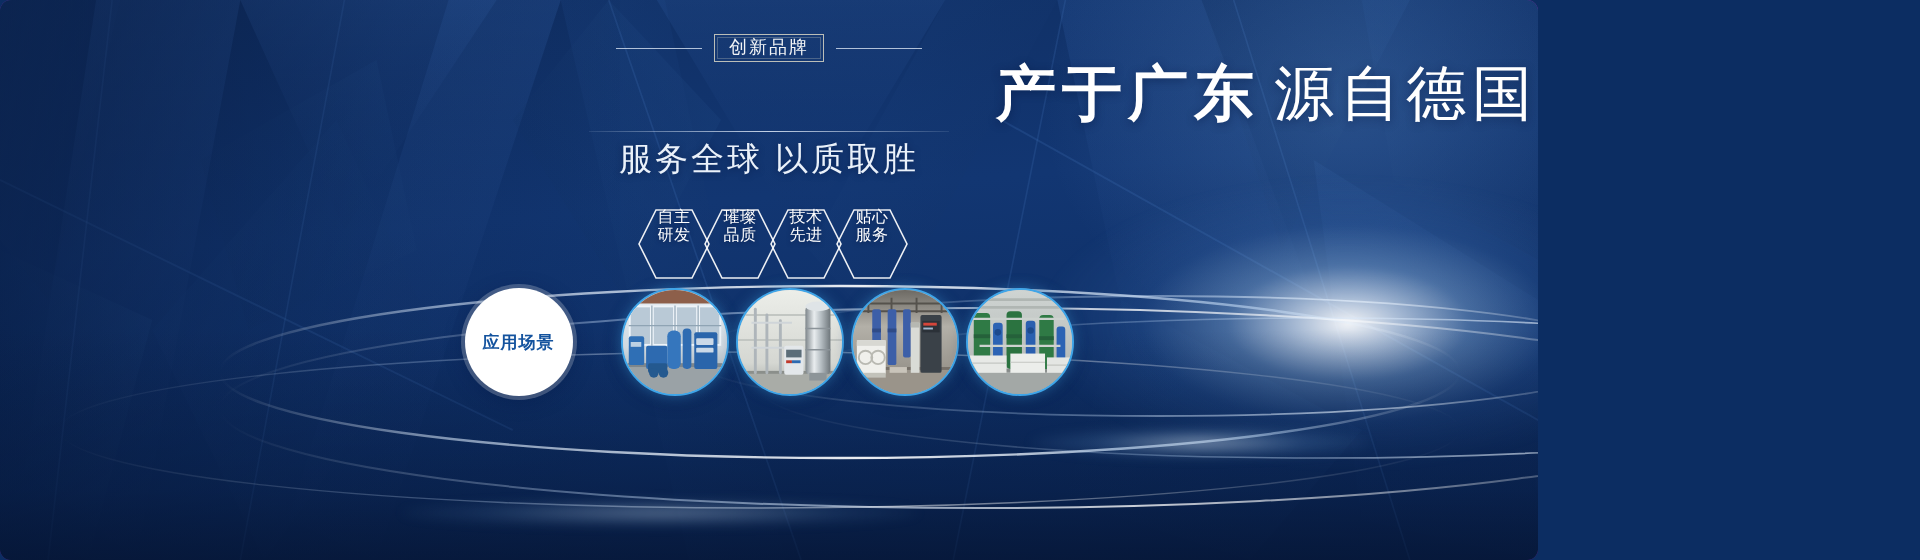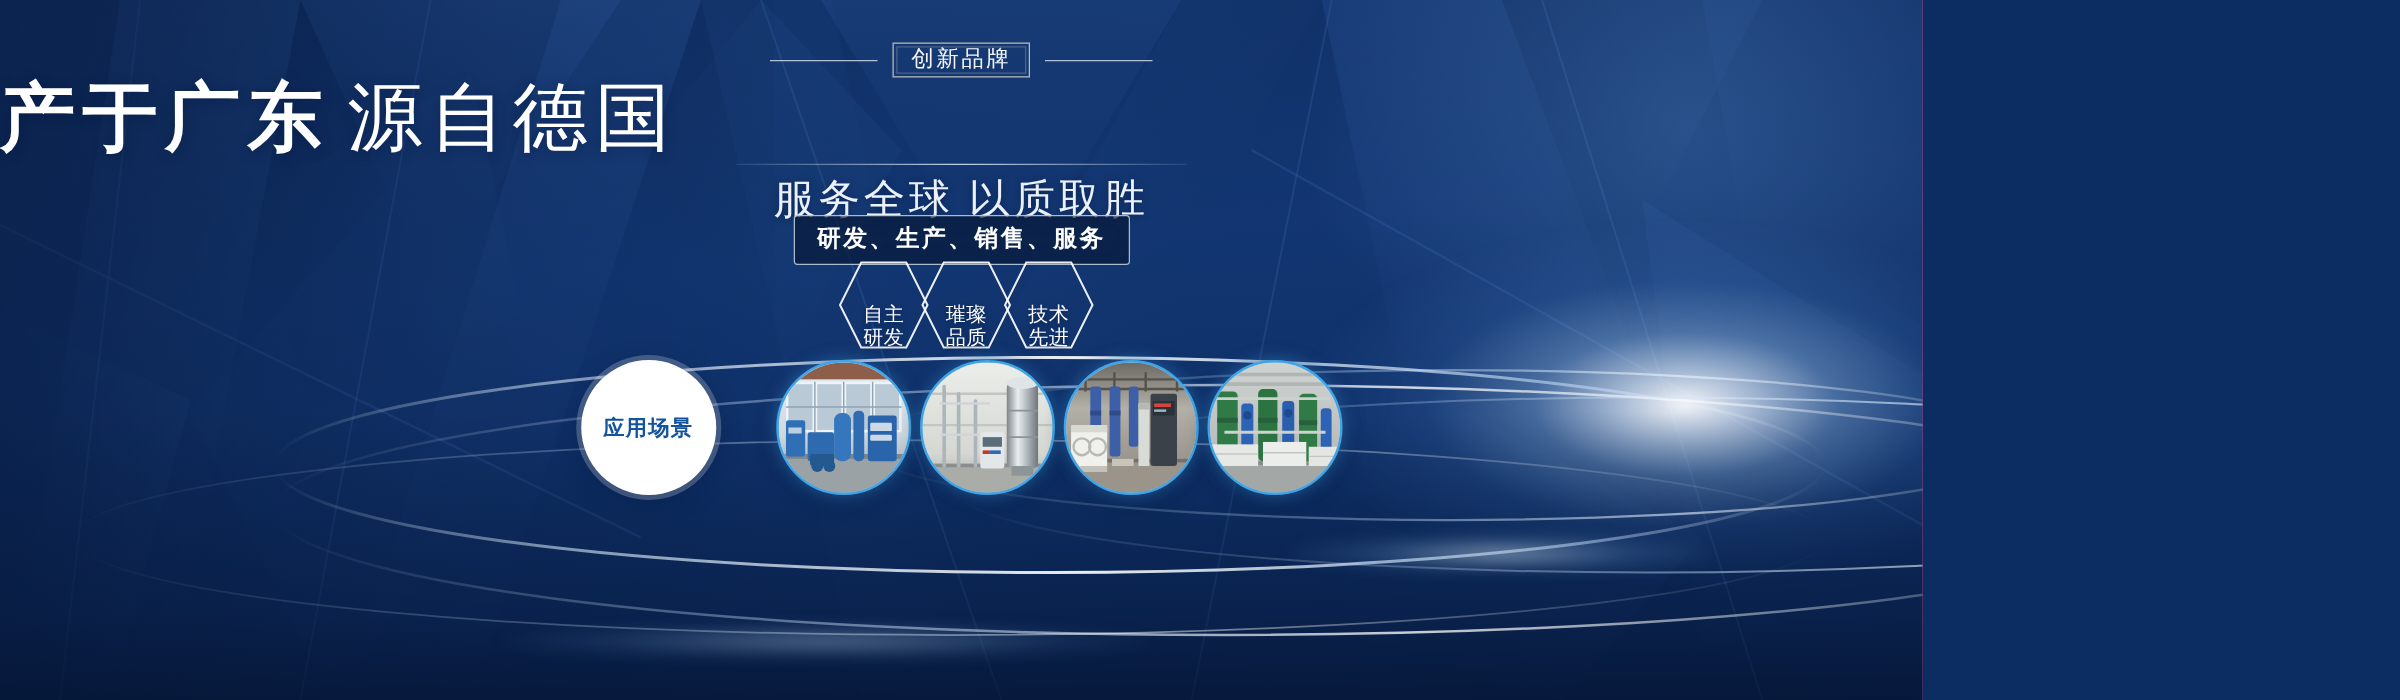--- a/index.html
+++ b/index.html
@@ -8,21 +8,22 @@
     overflow: hidden;
     background: #0c2d62;
     font-family: "Liberation Sans", "DejaVu Sans", sans-serif;
   }
 
   .banner {
     position: relative;
     width: 1538px;
     height: 560px;
     overflow: hidden;
-    background: #ec4899;
+    background: #a21caf;
+    border-radius: 11px;
   }
 
   
   .bg-base {
     position: absolute; inset: 0;
     background:
       linear-gradient(175deg, #102f63 0%, #123672 38%, #0e2f66 70%, #0a2350 100%);
   }
   .bg-poly { position: absolute; inset: 0; }
   .bg-poly svg { width: 100%; height: 100%; display: block; }
@@ -116,21 +117,21 @@
     font-size: 18px;
     letter-spacing: 2px;
     line-height: 1;
     white-space: nowrap;
   }
 
   
   .title-row {
     position: absolute;
     left: 0; right: 0; top: 62px;
-    text-align: left;
+    text-align: right;
   }
   .title {
     display: inline-block;
     color: #ffffff;
     font-size: 60px;
     line-height: 1.08;
     letter-spacing: 4px;
     font-weight: 400;
     text-shadow: 0 2px 10px rgba(0,20,60,0.45);
     white-space: nowrap;
@@ -180,21 +181,21 @@
   
   .hex-row {
     position: absolute;
     left: 0; right: 0; top: 208px;
     display: flex; justify-content: center; align-items: center;
   }
   .hex {
     position: relative;
     width: 74px; height: 72px;
     margin-right: -8px;
-    display: flex; align-items: flex-end; justify-content: center;
+    display: flex; align-items: flex-start; justify-content: center;
   }
   .hex svg { position: absolute; inset: 0; width: 100%; height: 100%; }
   .hex-label {
     position: relative; z-index: 2;
     color: #ffffff;
     font-size: 16px;
     line-height: 1.12;
     letter-spacing: 0.5px;
     text-align: center;
     white-space: pre-line;
@@ -346,23 +347,20 @@
 
     <div class="title-row">
       <div class="title">
         <span class="t-strong">产于广东</span><span class="t-light">源自德国</span>
       </div>
     </div>
     <div class="title-rule"></div>
 
     <div class="subtitle">服务全球 以质取胜</div>
 
-    <div class="tagline-wrap">
-      <div class="tagline">研发、生产、销售、服务</div>
-    </div>
 
     <div class="hex-row">
       <div class="hex">
         <svg viewBox="0 0 74 72">
             <polygon points="19,2 55,2 72,36 55,70 19,70 2,36" fill="none" stroke="#ffffff" stroke-opacity="0.92" stroke-width="1.6"></polygon>
           </svg>
         <span class="hex-label">自主
 研发</span>
       </div>
       <div class="hex">
@@ -371,20 +369,27 @@
           </svg>
         <span class="hex-label">璀璨
 品质</span>
       </div>
       <div class="hex">
         <svg viewBox="0 0 74 72">
             <polygon points="19,2 55,2 72,36 55,70 19,70 2,36" fill="none" stroke="#ffffff" stroke-opacity="0.92" stroke-width="1.6"></polygon>
           </svg>
         <span class="hex-label">技术
 先进</span>
+      </div>
+      <div class="hex">
+        <svg viewBox="0 0 74 72">
+            <polygon points="19,2 55,2 72,36 55,70 19,70 2,36" fill="none" stroke="#ffffff" stroke-opacity="0.92" stroke-width="1.6"></polygon>
+          </svg>
+        <span class="hex-label">贴心
+服务</span>
       </div>
     </div>
 
     <div class="circle-row">
 
       <div class="circle circle-label">
         <span>应用场景</span>
       </div>
 
       <div class="spacer-gap"></div>

